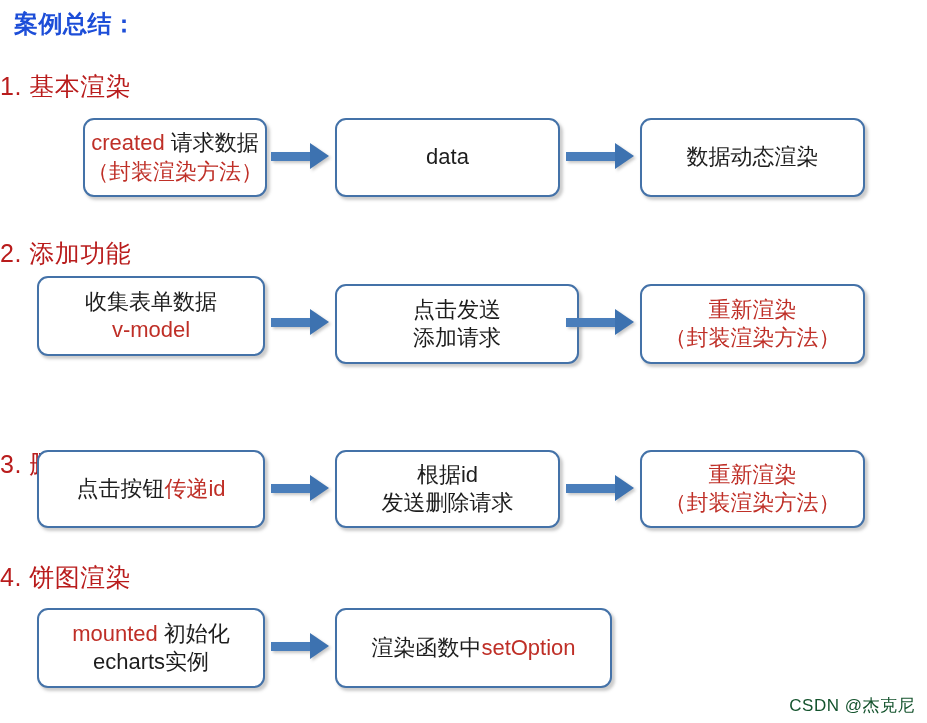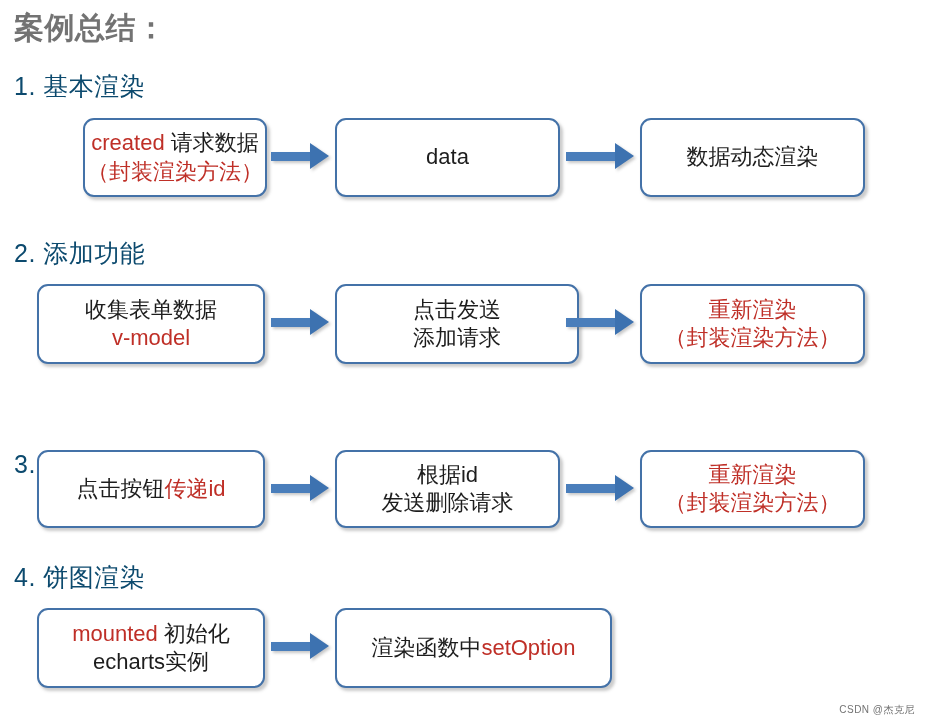--- a/index.html
+++ b/index.html
@@ -13,32 +13,32 @@
     position: relative;
     overflow: hidden;
     font-family: "Liberation Sans", "DejaVu Sans", sans-serif;
     -webkit-font-smoothing: antialiased;
   }
 
   .page-title {
     position: absolute;
     left: 14px;
     top: 8px;
-    font-size: 30px;
+    font-size: 24px;
     font-weight: bold;
-    color: #737373;
+    color: #1d4ed8;
     letter-spacing: 0.5px;
     white-space: nowrap;
   }
 
   .section-heading {
     position: absolute;
-    left: 14px;
+    left: 0;
     font-size: 25px;
-    color: #0c4a6e;
+    color: #b91c1c;
     font-weight: normal;
     white-space: nowrap;
     letter-spacing: 0.5px;
   }
 
   .flow-box {
     position: absolute;
     box-sizing: border-box;
     border: 2.4px solid #4472a8;
     border-radius: 11px;
@@ -80,22 +80,22 @@
     border-top: 13px solid transparent;
     border-bottom: 13px solid transparent;
     border-left: 19px solid #3d72b0;
     flex: 0 0 auto;
   }
 
   .watermark {
     position: absolute;
     right: 12px;
     bottom: 6px;
-    font-size: 10px;
-    color: #737373;
+    font-size: 17px;
+    color: #14532d;
     white-space: nowrap;
     letter-spacing: 0.5px;
   }
 </style>
 </head>
 <body>
 
 <div>
 
   <div class="page-title">案例总结：</div>
@@ -114,21 +114,21 @@
         <span class="line"><span class="blk">data</span></span>
       </div>
       <div class="arrow" style="left: 566px; top: 141px; width: 68px;">
         <div class="shaft"></div>
         <div class="head"></div>
       </div>
       <div class="flow-box" style="left: 640px; top: 118px; width: 225px; height: 79px;">
         <span class="line"><span class="blk">数据动态渲染</span></span>
       </div>
       <div class="section-heading" style="top: 237px;">2. 添加功能</div>
-      <div class="flow-box" style="left: 37px; top: 284px; width: 228px; height: 80px;">
+      <div class="flow-box" style="left: 37px; top: 276px; width: 228px; height: 80px;">
         <span class="line"><span class="blk">收集表单数据</span></span>
         <span class="line"><span class="red">v-model</span></span>
       </div>
       <div class="arrow" style="left: 271px; top: 307px; width: 58px;">
         <div class="shaft"></div>
         <div class="head"></div>
       </div>
       <div class="flow-box" style="left: 335px; top: 284px; width: 244px; height: 80px;">
         <span class="line"><span class="blk">点击发送</span></span>
         <span class="line"><span class="blk">添加请求</span></span>

